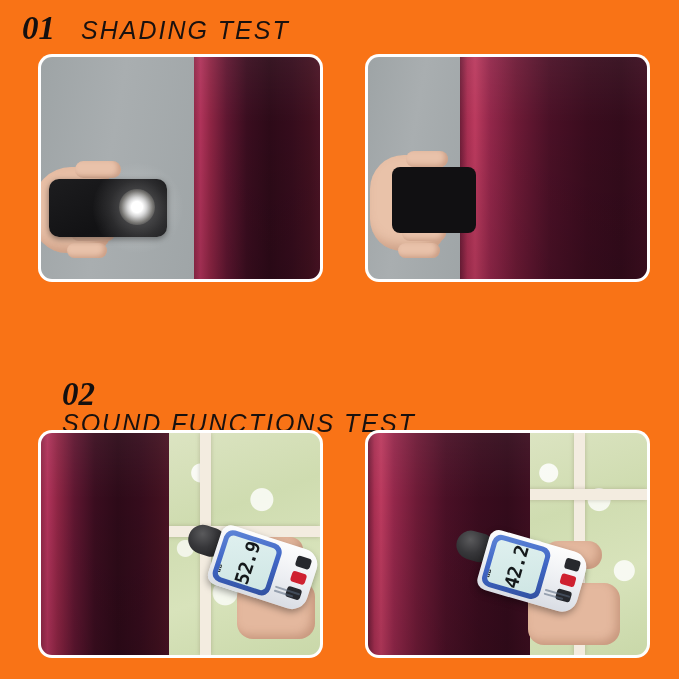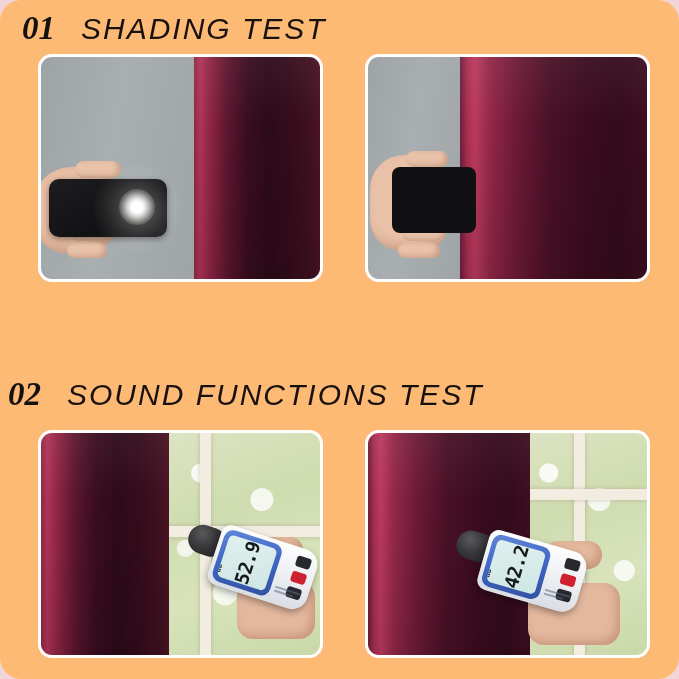--- a/index.html
+++ b/index.html
@@ -10,48 +10,47 @@
     width: 679px;
     height: 679px;
     overflow: hidden;
     font-family: "Liberation Sans", sans-serif;
     background: #f2d5d9;
   }
   .page {
     position: relative;
     width: 679px;
     height: 679px;
-    background: #fdba74;
-    border-radius: 21px;
+    background: #f97316;
   }
 
   
   .section-head {
     position: absolute;
     display: flex;
     align-items: baseline;
     white-space: nowrap;
   }
   .head-01 { left: 22px; top: 12px; }
-  .head-02 { left: 8px; top: 378px; }
+  .head-02 { left: 36px; top: 378px; flex-direction: column; }
 
   .head-num {
     font-family: "Liberation Serif", serif;
     font-style: italic;
     font-weight: 700;
     font-size: 33px;
     color: #141010;
     letter-spacing: 0px;
     line-height: 1;
   }
   .head-label {
     font-family: "Liberation Sans", sans-serif;
     font-style: italic;
     font-weight: 400;
-    font-size: 30px;
+    font-size: 25px;
     letter-spacing: 2.0px;
     color: #19110f;
     margin-left: 26px;
     line-height: 1;
   }
 
   
   .banner {
     position: absolute;
     left: 0;

